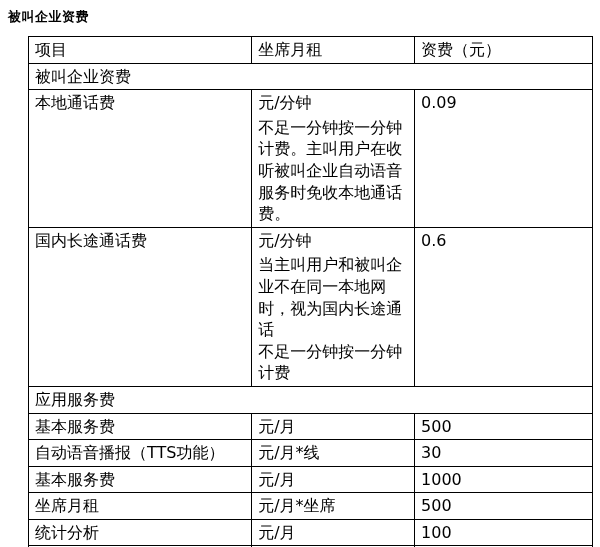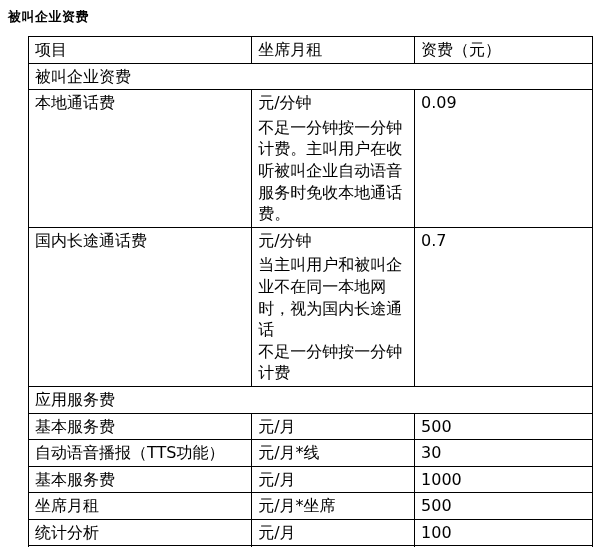--- a/index.html
+++ b/index.html
@@ -100,21 +100,21 @@
         </td>
         <td>0.09</td>
       </tr>
       <tr>
         <td>国内长途通话费</td>
         <td class="multiline">
           <div>元/分钟</div>
           <div class="cellpad-top" style="white-space:pre-line">当主叫用户和被叫企业不在同一本地网时，视为国内长途通话
 不足一分钟按一分钟计费</div>
         </td>
-        <td>0.7</td>
+        <td>0.6</td>
       </tr>
       <tr>
         <td colspan="3" class="rowtitle">应用服务费</td>
       </tr>
       <tr>
         <td>基本服务费</td>
         <td>元/月</td>
         <td>500</td>
       </tr>
       <tr>

